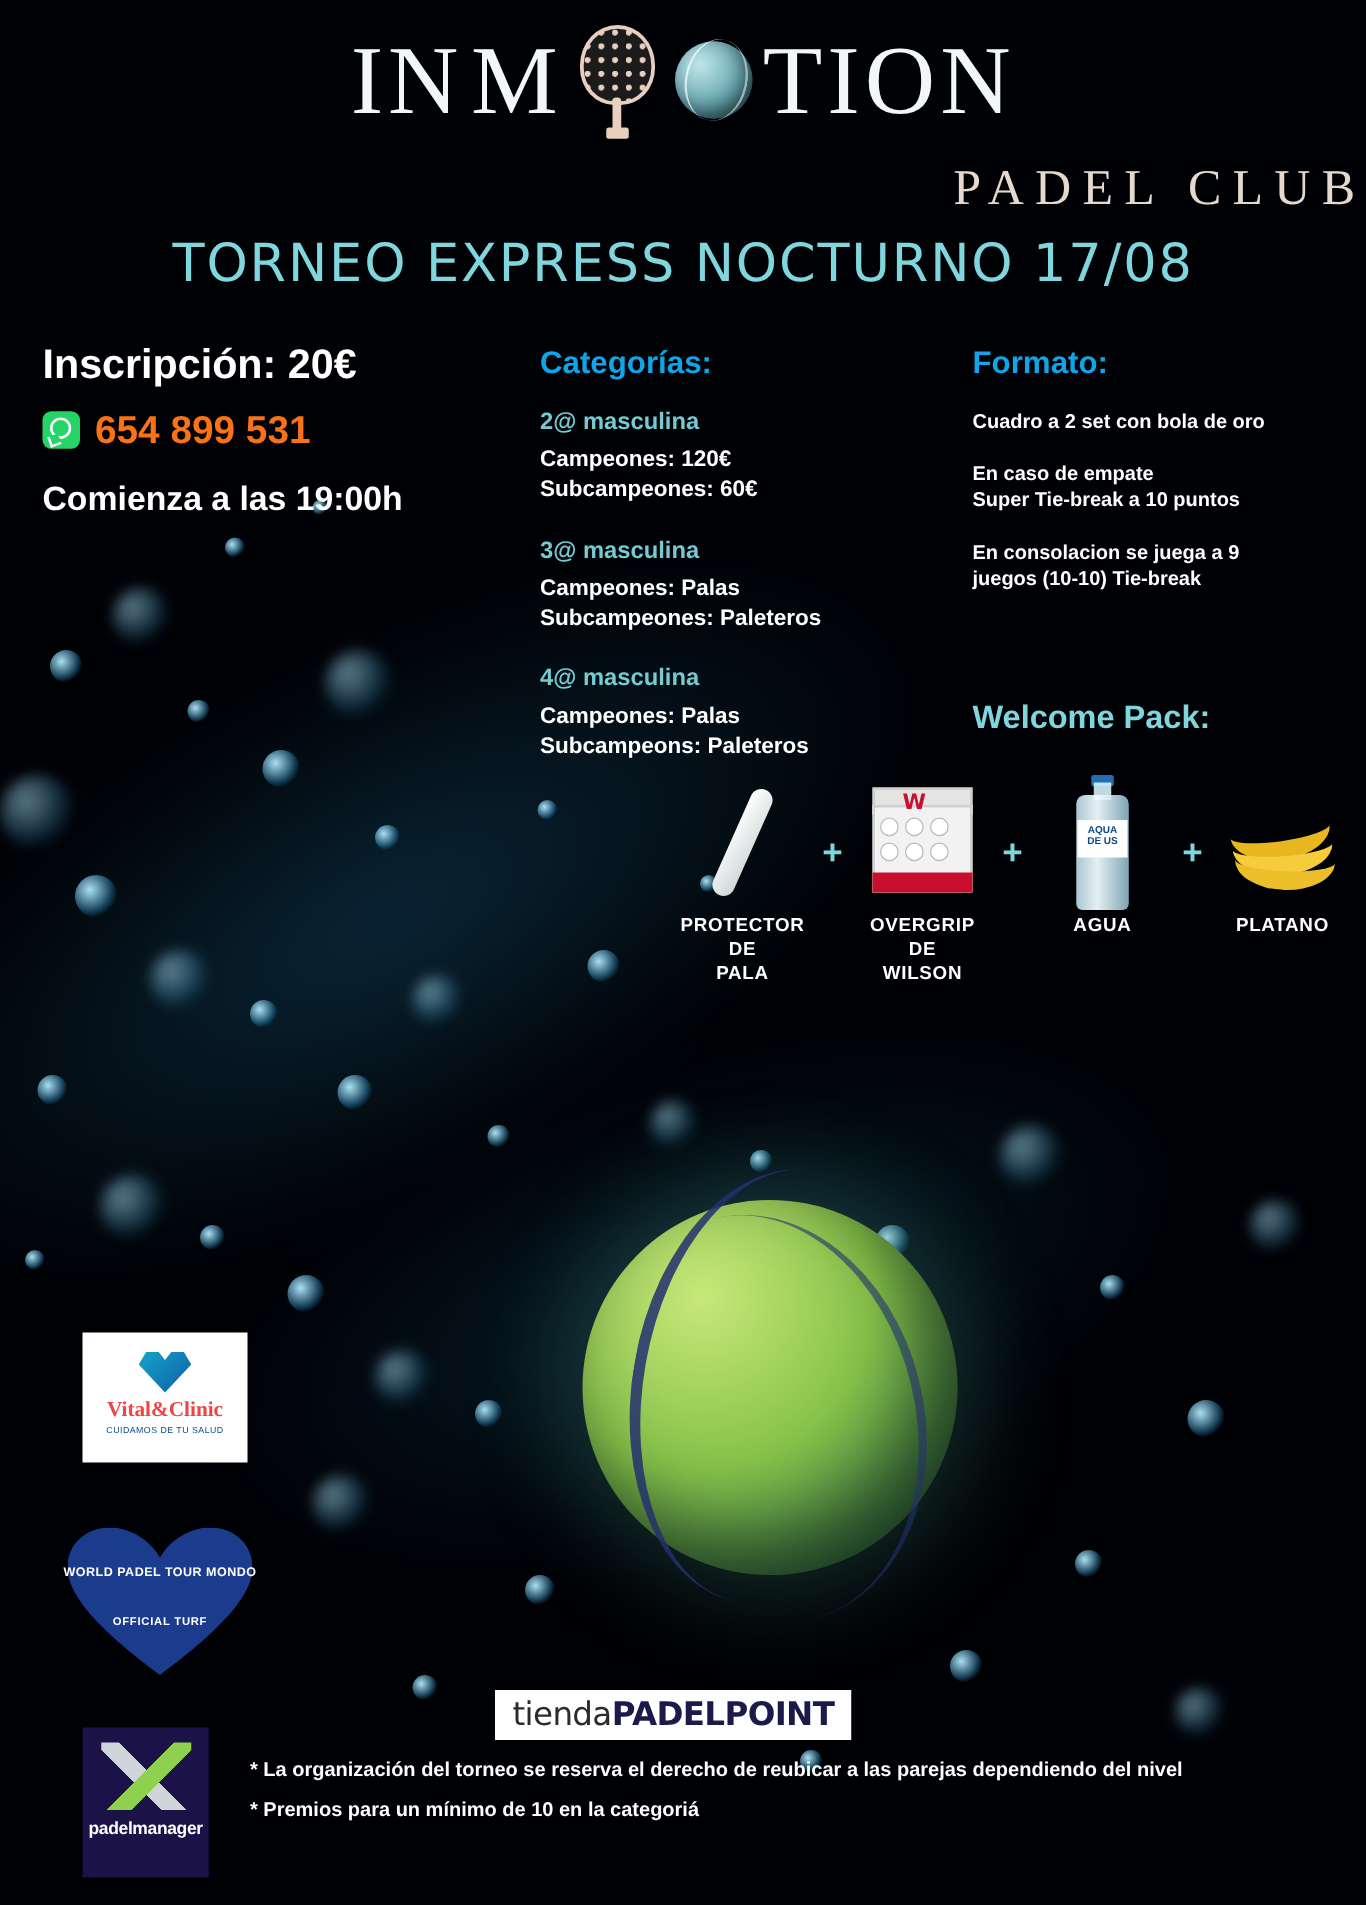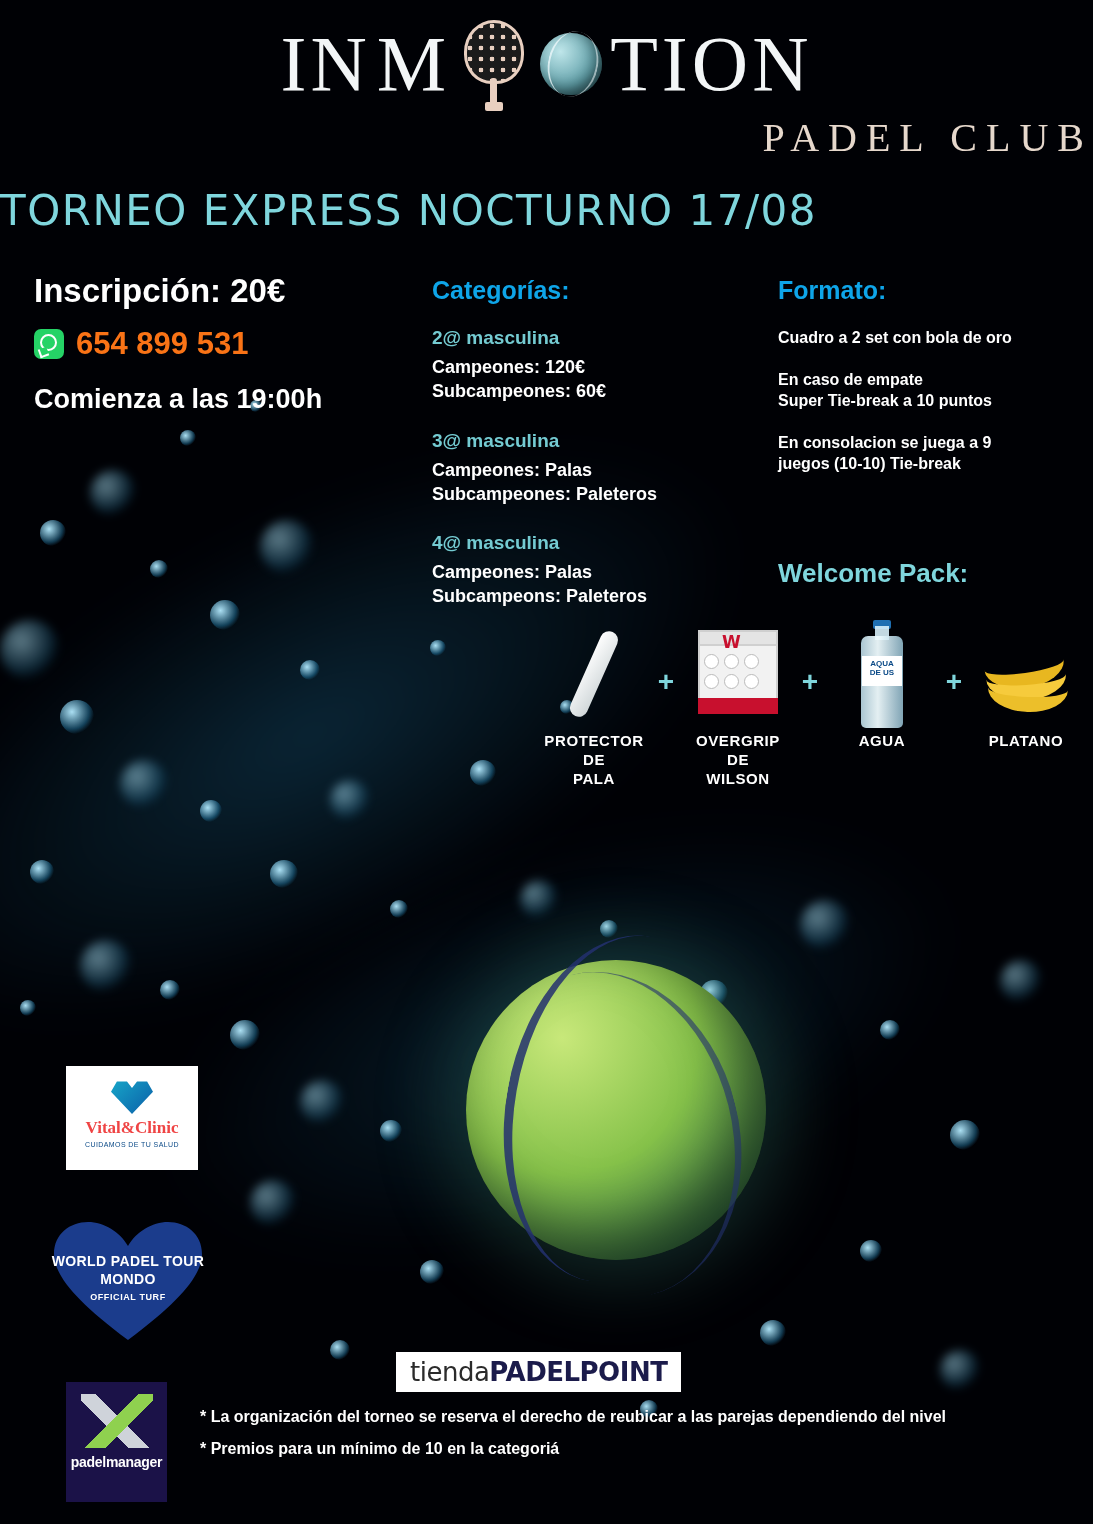--- a/index.html
+++ b/index.html
@@ -133,35 +133,35 @@
     left: 8px;
     top: -2px;
     width: 46px;
     height: 66px;
     border-left: 2px solid rgba(240,250,252,0.75);
     border-right: 2px solid rgba(240,250,252,0.55);
     border-radius: 50%;
     transform: rotate(12deg);
   }
   .logo-sub {
-    margin-top: 2px;
+    margin-top: 14px;
     font-family: "Liberation Serif", serif;
     font-size: 40px;
     letter-spacing: 9px;
     color: #e6d8cc;
     padding-left: 120px;
   }
 
   
   .title {
     position: absolute;
     left: 0;
     top: 186px;
     width: 1093px;
-    text-align: left;
+    text-align: center;
     font-size: 42px;
     font-weight: 400;
     letter-spacing: 1.5px;
     color: #7fd6dd;
     font-family: "DejaVu Sans", sans-serif;
   }
 
   
   .col-left {
     position: absolute;
@@ -511,21 +511,21 @@
     background: #1c3f94;
     clip-path: path("M74,118 C20,78 0,52 0,32 C0,12 16,0 34,0 C50,0 66,10 74,24 C82,10 98,0 114,0 C132,0 148,12 148,32 C148,52 128,78 74,118 Z");
     opacity: 0.95;
   }
   .wpt-text {
     position: absolute;
     left: 0;
     top: 34px;
     width: 160px;
     text-align: center;
-    font-size: 14px;
+    font-size: 10px;
     font-weight: bold;
     color: #ffffff;
     line-height: 1.3;
     letter-spacing: 0.4px;
   }
   .wpt-turf {
     position: absolute;
     left: 0;
     top: 74px;
     width: 160px;

